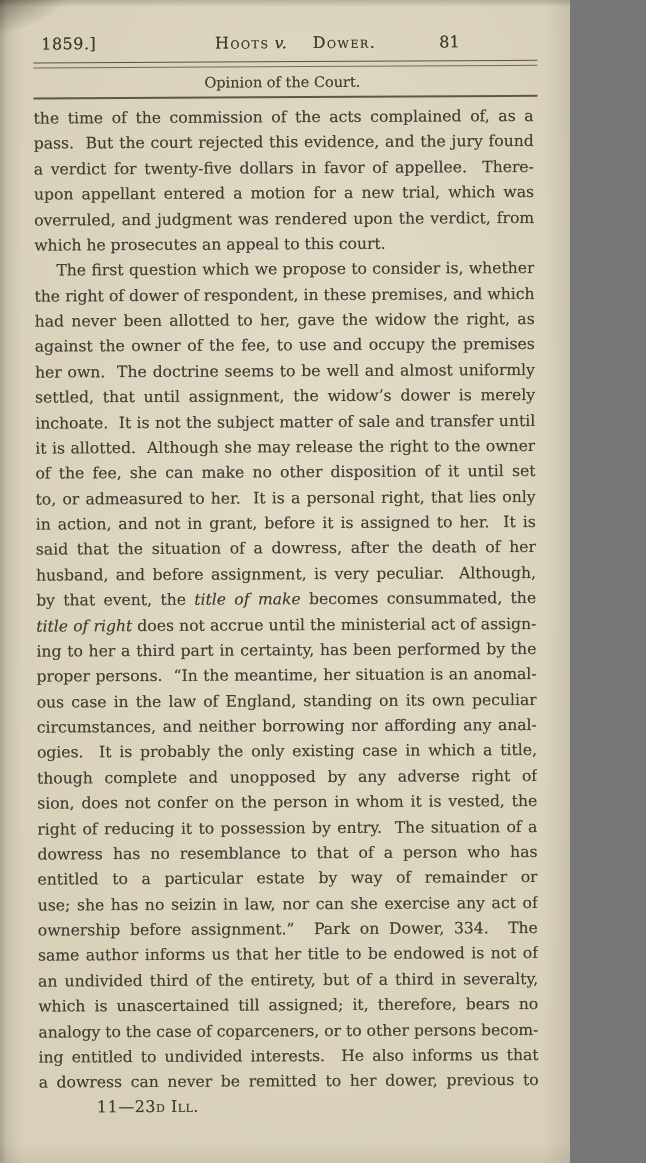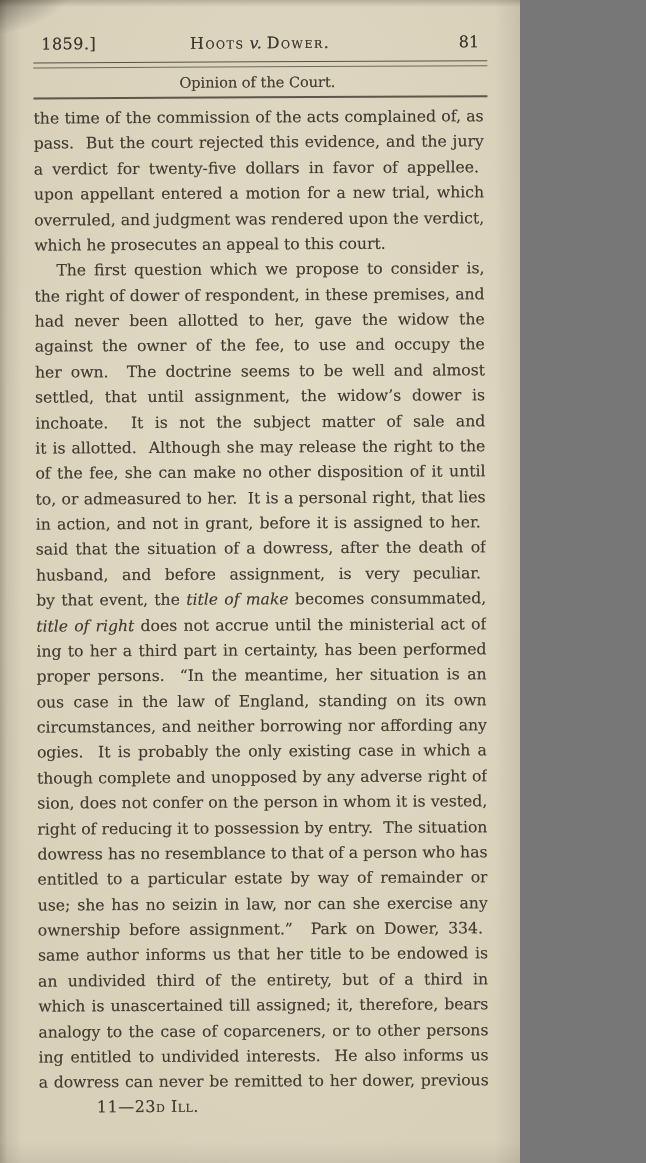--- a/index.html
+++ b/index.html
@@ -1,18 +1,18 @@
 <!DOCTYPE html>
 <html><head>
 <meta charset="utf-8">
 <style>
   html, body { margin: 0; padding: 0; background: #777; }
   .page {
     position: relative;
-    width: 520px;
+    width: 570px;
     height: 1163px;
     overflow: hidden;
     font-family: "DejaVu Serif", "Liberation Serif", serif;
     color: #413c33;
     background:
       radial-gradient(ellipse 150px 100px at -25px -35px, rgba(18,16,10,0.85), rgba(18,16,10,0) 72%),
       linear-gradient(90deg, rgba(50,45,30,0.28) 0px, rgba(50,45,30,0.10) 7px, rgba(50,45,30,0) 22px),
       linear-gradient(180deg, rgba(50,45,30,0.22) 0px, rgba(50,45,30,0) 7px),
       linear-gradient(270deg, rgba(50,45,30,0.10) 0px, rgba(50,45,30,0) 26px),
       linear-gradient(0deg, rgba(50,45,30,0.08) 0px, rgba(50,45,30,0) 22px),
@@ -28,23 +28,23 @@
   .header-row {
     display: flex;
     align-items: baseline;
     padding: 33px 38px 0 44px;
     font-size: 16px;
     color: #3d382e;
     text-shadow: 0 0 0.6px rgba(60,54,42,0.65);
   }
   .hdr-year { width: 90px; letter-spacing: 0.5px; }
   .hdr-title { flex: 1; text-align: center; }
-  .sc { font-variant: small-caps; letter-spacing: 1.5px; }
+  .sc { font-variant: small-caps; letter-spacing: 1.5px; margin-left: 21px; }
   .hdr-title .vs { font-style: italic; letter-spacing: 0; margin: 0 5px; }
-  .hdr-page { width: 90px; text-align: right; }
+  .hdr-page { width: 90px; text-align: left; }
   .rule-double {
     height: 4px;
     margin: 9px 30px 0 36px;
     border-top: 1px solid rgba(75,68,54,0.9);
     border-bottom: 1px solid rgba(75,68,54,0.75);
   }
   .running-head {
     text-align: center;
     font-size: 14.5px;
     padding: 7px 0 6px 0;

